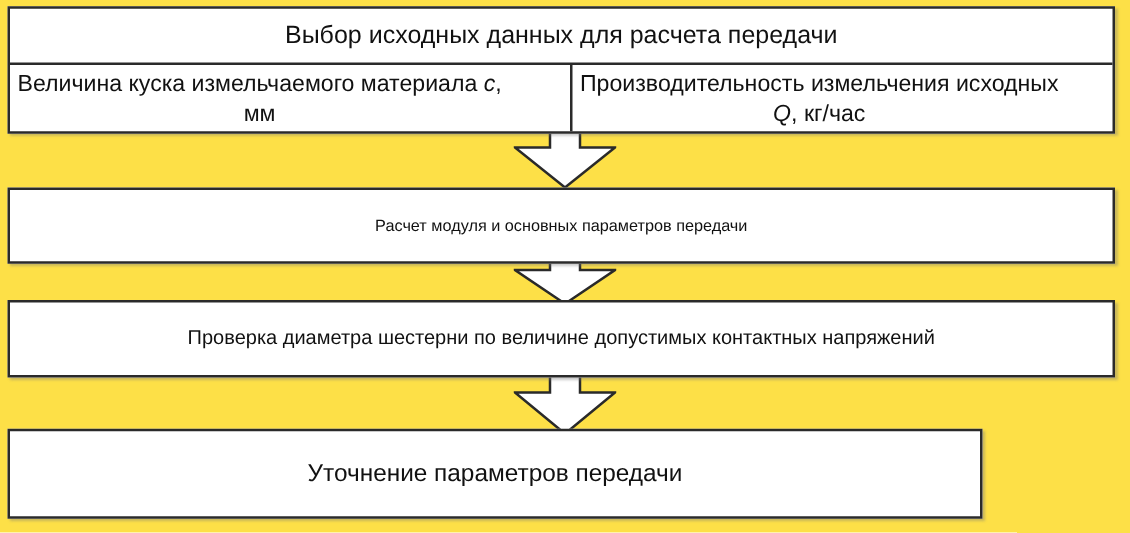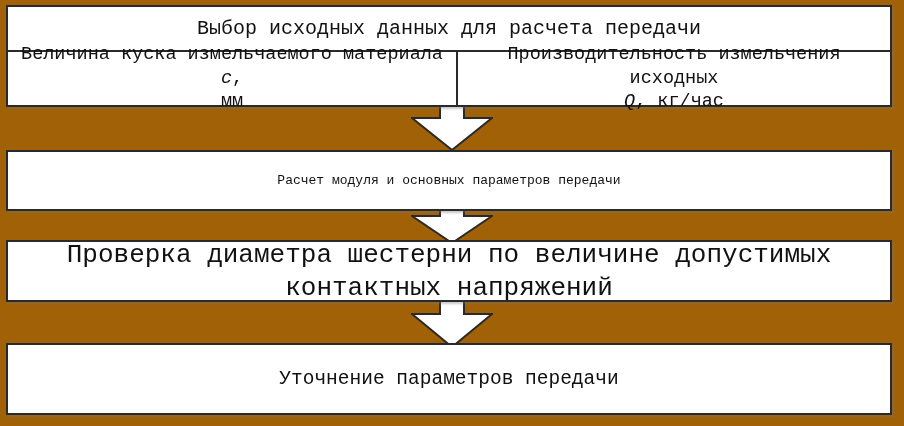--- a/index.html
+++ b/index.html
@@ -4,22 +4,22 @@
 <style>
   html, body {
     margin: 0;
     padding: 0;
     background: #ffffff;
   }
   #canvas {
     position: relative;
     width: 904px;
     height: 426px;
-    background: #a16207;
-    font-family: Liberation Mono, monospace;
+    background: #fde047;
+    font-family: Liberation Sans, sans-serif;
     overflow: hidden;
   }
 
   
   .box {
     position: absolute;
     box-sizing: border-box;
     background: #ffffff;
     border: 2px solid #2a2a2a;
     box-shadow: 2px 2px 2px rgba(120,120,120,0.40);
@@ -64,21 +64,21 @@
     left: 0;
     right: 0;
     top: 45px;
     bottom: 0;
     display: flex;
   }
   .top-cell {
     box-sizing: border-box;
     display: flex;
     align-items: center;
-    justify-content: center;
+    justify-content: flex-start;
     padding: 2px 6px;
   }
   #cell-left {
     width: 450px;
     border-right: 2px solid #2a2a2a;
   }
   #cell-right {
     flex: 1;
   }
   .top-cell .box-label {
@@ -97,31 +97,31 @@
   }
   #box-3 {
     left: 6px;
     top: 240px;
     width: 886px;
     height: 62px;
   }
   #box-4 {
     left: 6px;
     top: 343px;
-    width: 886px;
+    width: 780px;
     height: 72px;
   }
   #box-2 .box-label,
   #box-3 .box-label,
   #box-4 .box-label {
     top: 50%;
     transform: translateY(-50%);
   }
   #box-2 .box-label { font-size: 13px; }
-  #box-3 .box-label { font-size: 26px; }
+  #box-3 .box-label { font-size: 16px; }
   #box-4 .box-label { font-size: 19.5px; }
 
   
   .arrow {
     position: absolute;
     z-index: 1;
   }
   .arrow svg { display: block; }
 
   #arrow-1 { left: 411px; top: 101px; }

